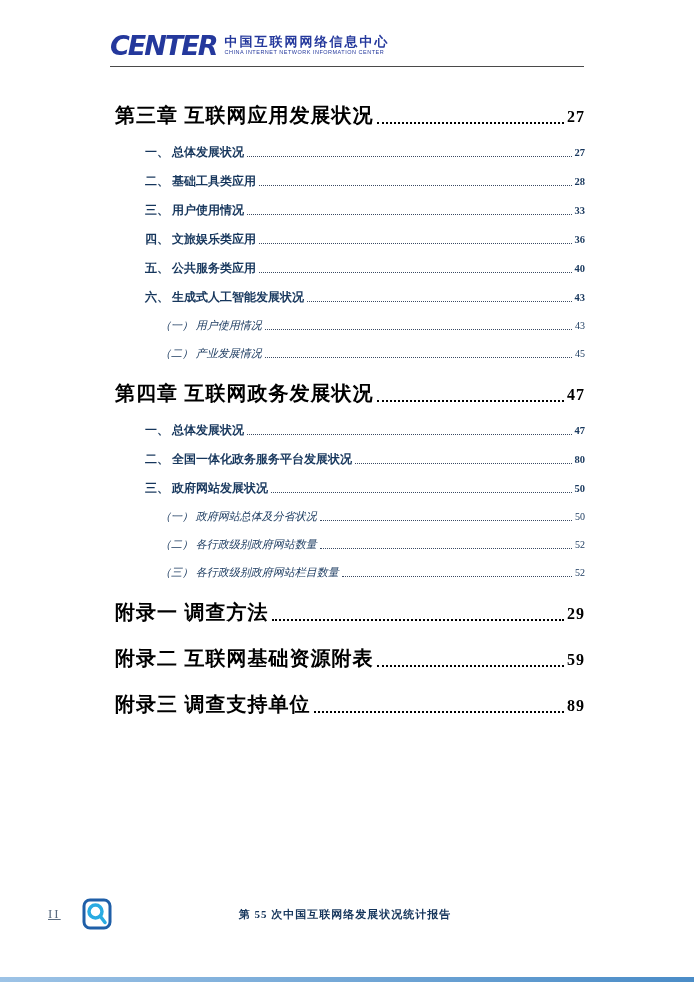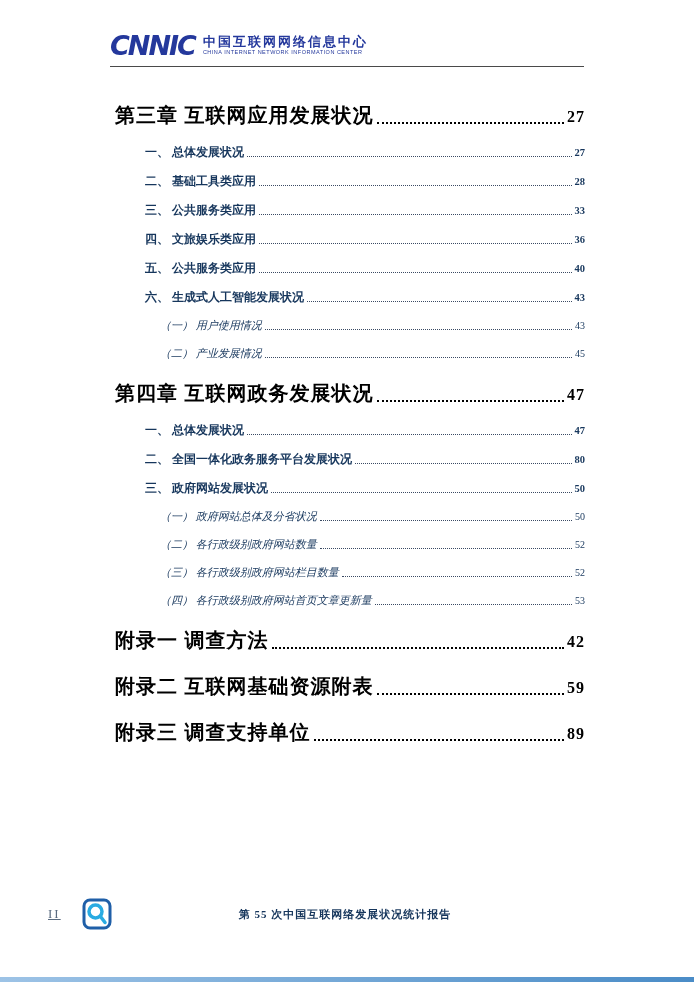--- a/index.html
+++ b/index.html
@@ -93,21 +93,21 @@
     background: linear-gradient(90deg, #9dc3e6, #4a8cc7);
   }
 </style>
 </head>
 <body>
 
 <div class="page">
 
   <header class="header">
     <div class="logo-block">
-      <span class="logo-text">CNNIC</span>
+      <span class="logo-text">CENTER</span>
       <div class="org-names">
         <span class="org-cn">中国互联网网络信息中心</span>
         <span class="org-en">CHINA INTERNET NETWORK INFORMATION CENTER</span>
       </div>
     </div>
     <div class="header-rule"></div>
   </header>
 
   <main class="toc">
       <div class="toc-row chapter">
@@ -119,21 +119,21 @@
         <span class="toc-title">一、 总体发展状况</span>
         <span class="leader"></span>
         <span class="toc-page">27</span>
       </div>
       <div class="toc-row section">
         <span class="toc-title">二、 基础工具类应用</span>
         <span class="leader"></span>
         <span class="toc-page">28</span>
       </div>
       <div class="toc-row section">
-        <span class="toc-title">三、 公共服务类应用</span>
+        <span class="toc-title">三、 用户使用情况</span>
         <span class="leader"></span>
         <span class="toc-page">33</span>
       </div>
       <div class="toc-row section">
         <span class="toc-title">四、 文旅娱乐类应用</span>
         <span class="leader"></span>
         <span class="toc-page">36</span>
       </div>
       <div class="toc-row section">
         <span class="toc-title">五、 公共服务类应用</span>
@@ -183,29 +183,24 @@
       <div class="toc-row subsection">
         <span class="toc-title">（二） 各行政级别政府网站数量</span>
         <span class="leader"></span>
         <span class="toc-page">52</span>
       </div>
       <div class="toc-row subsection">
         <span class="toc-title">（三） 各行政级别政府网站栏目数量</span>
         <span class="leader"></span>
         <span class="toc-page">52</span>
       </div>
-      <div class="toc-row subsection">
-        <span class="toc-title">（四） 各行政级别政府网站首页文章更新量</span>
-        <span class="leader"></span>
-        <span class="toc-page">53</span>
-      </div>
       <div class="toc-row chapter">
         <span class="toc-title">附录一 调查方法</span>
         <span class="leader"></span>
-        <span class="toc-page">42</span>
+        <span class="toc-page">29</span>
       </div>
       <div class="toc-row chapter">
         <span class="toc-title">附录二 互联网基础资源附表</span>
         <span class="leader"></span>
         <span class="toc-page">59</span>
       </div>
       <div class="toc-row chapter">
         <span class="toc-title">附录三 调查支持单位</span>
         <span class="leader"></span>
         <span class="toc-page">89</span>

